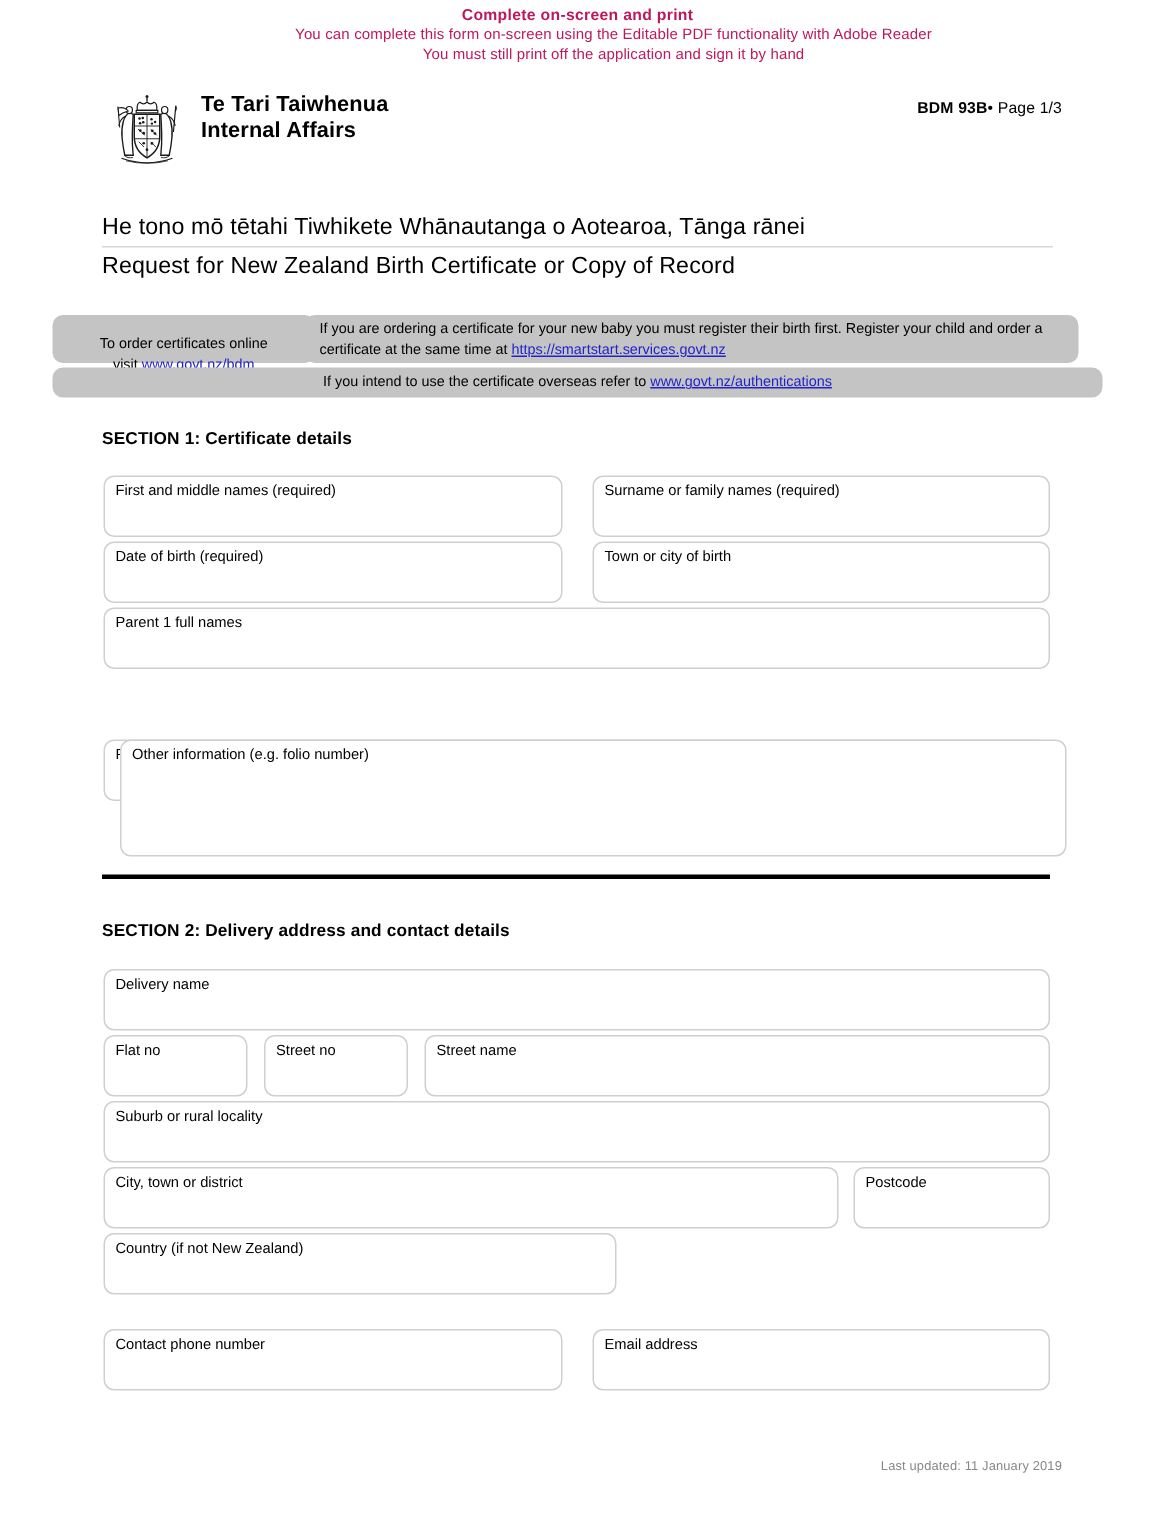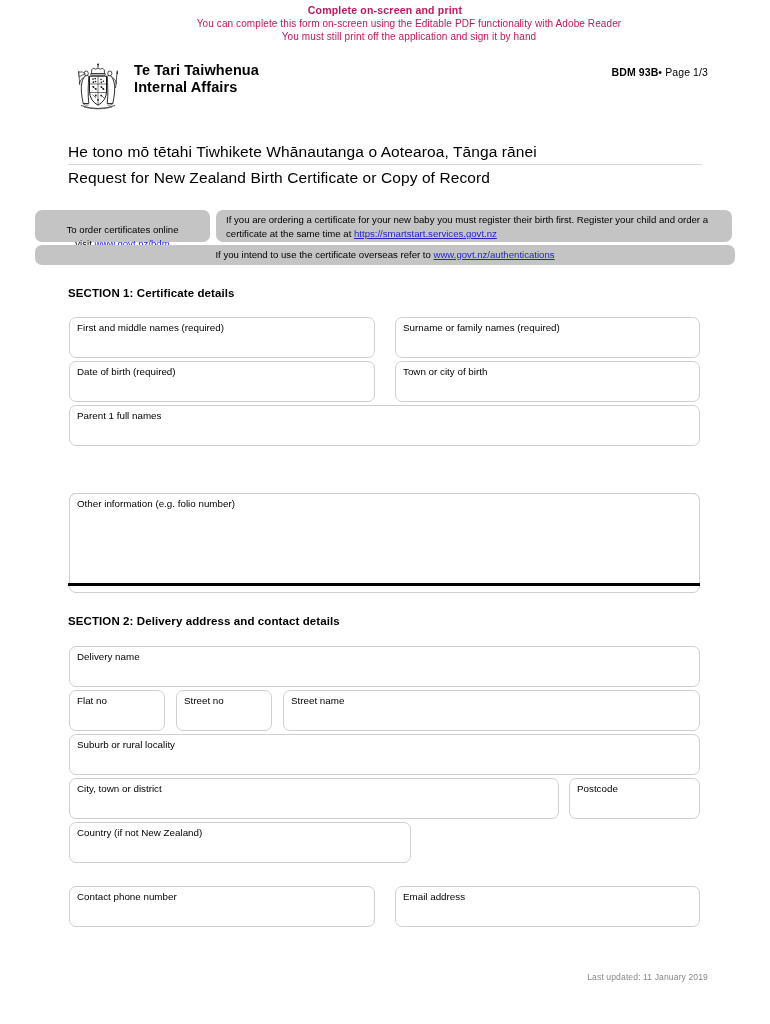--- a/index.html
+++ b/index.html
@@ -91,21 +91,21 @@
     color: #000;
     box-sizing: border-box;
   }
   #box-order {
     left: 35px; top: 210px;
     width: 175px; height: 32px;
     text-align: center;
     padding-top: 13px;
   }
   #box-baby {
-    left: 216px; top: 210px;
+    left: 203px; top: 210px;
     width: 516px; height: 32px;
     padding: 3px 10px 0 10px;
   }
   #box-overseas {
     left: 35px; top: 245px;
     width: 700px; height: 20px;
     text-align: center;
     padding-top: 3px;
   }
   .lnk {
@@ -265,21 +265,21 @@
 </div>
 <div class="field" style="left:395px; top:361px; width:305px; height:41px;padding-left:48px;">
   <span class="field-label">Town or city of birth</span>
 </div>
 <div class="field" style="left:69px; top:405px; width:631px; height:41px;">
   <span class="field-label">Parent 1 full names</span>
 </div>
 <div class="field" style="left:69px; top:449px; width:631px; height:41px;margin-top:44px;">
   <span class="field-label">Parent 2 full names</span>
 </div>
-<div class="field" style="left:69px; top:493px; width:631px; height:100px;padding-left:45px;">
+<div class="field" style="left:80px; top:493px; width:631px; height:78px;padding-left:45px;">
   <span class="field-label">Other information (e.g. folio number)</span>
 </div>
 
 <div class="divider"></div>
 
 <div class="section-heading" id="sec2-heading">SECTION 2: Delivery address and contact details</div>
 
 <div class="field" style="left:69px; top:646px; width:631px; height:41px;">
   <span class="field-label">Delivery name</span>
 </div>

